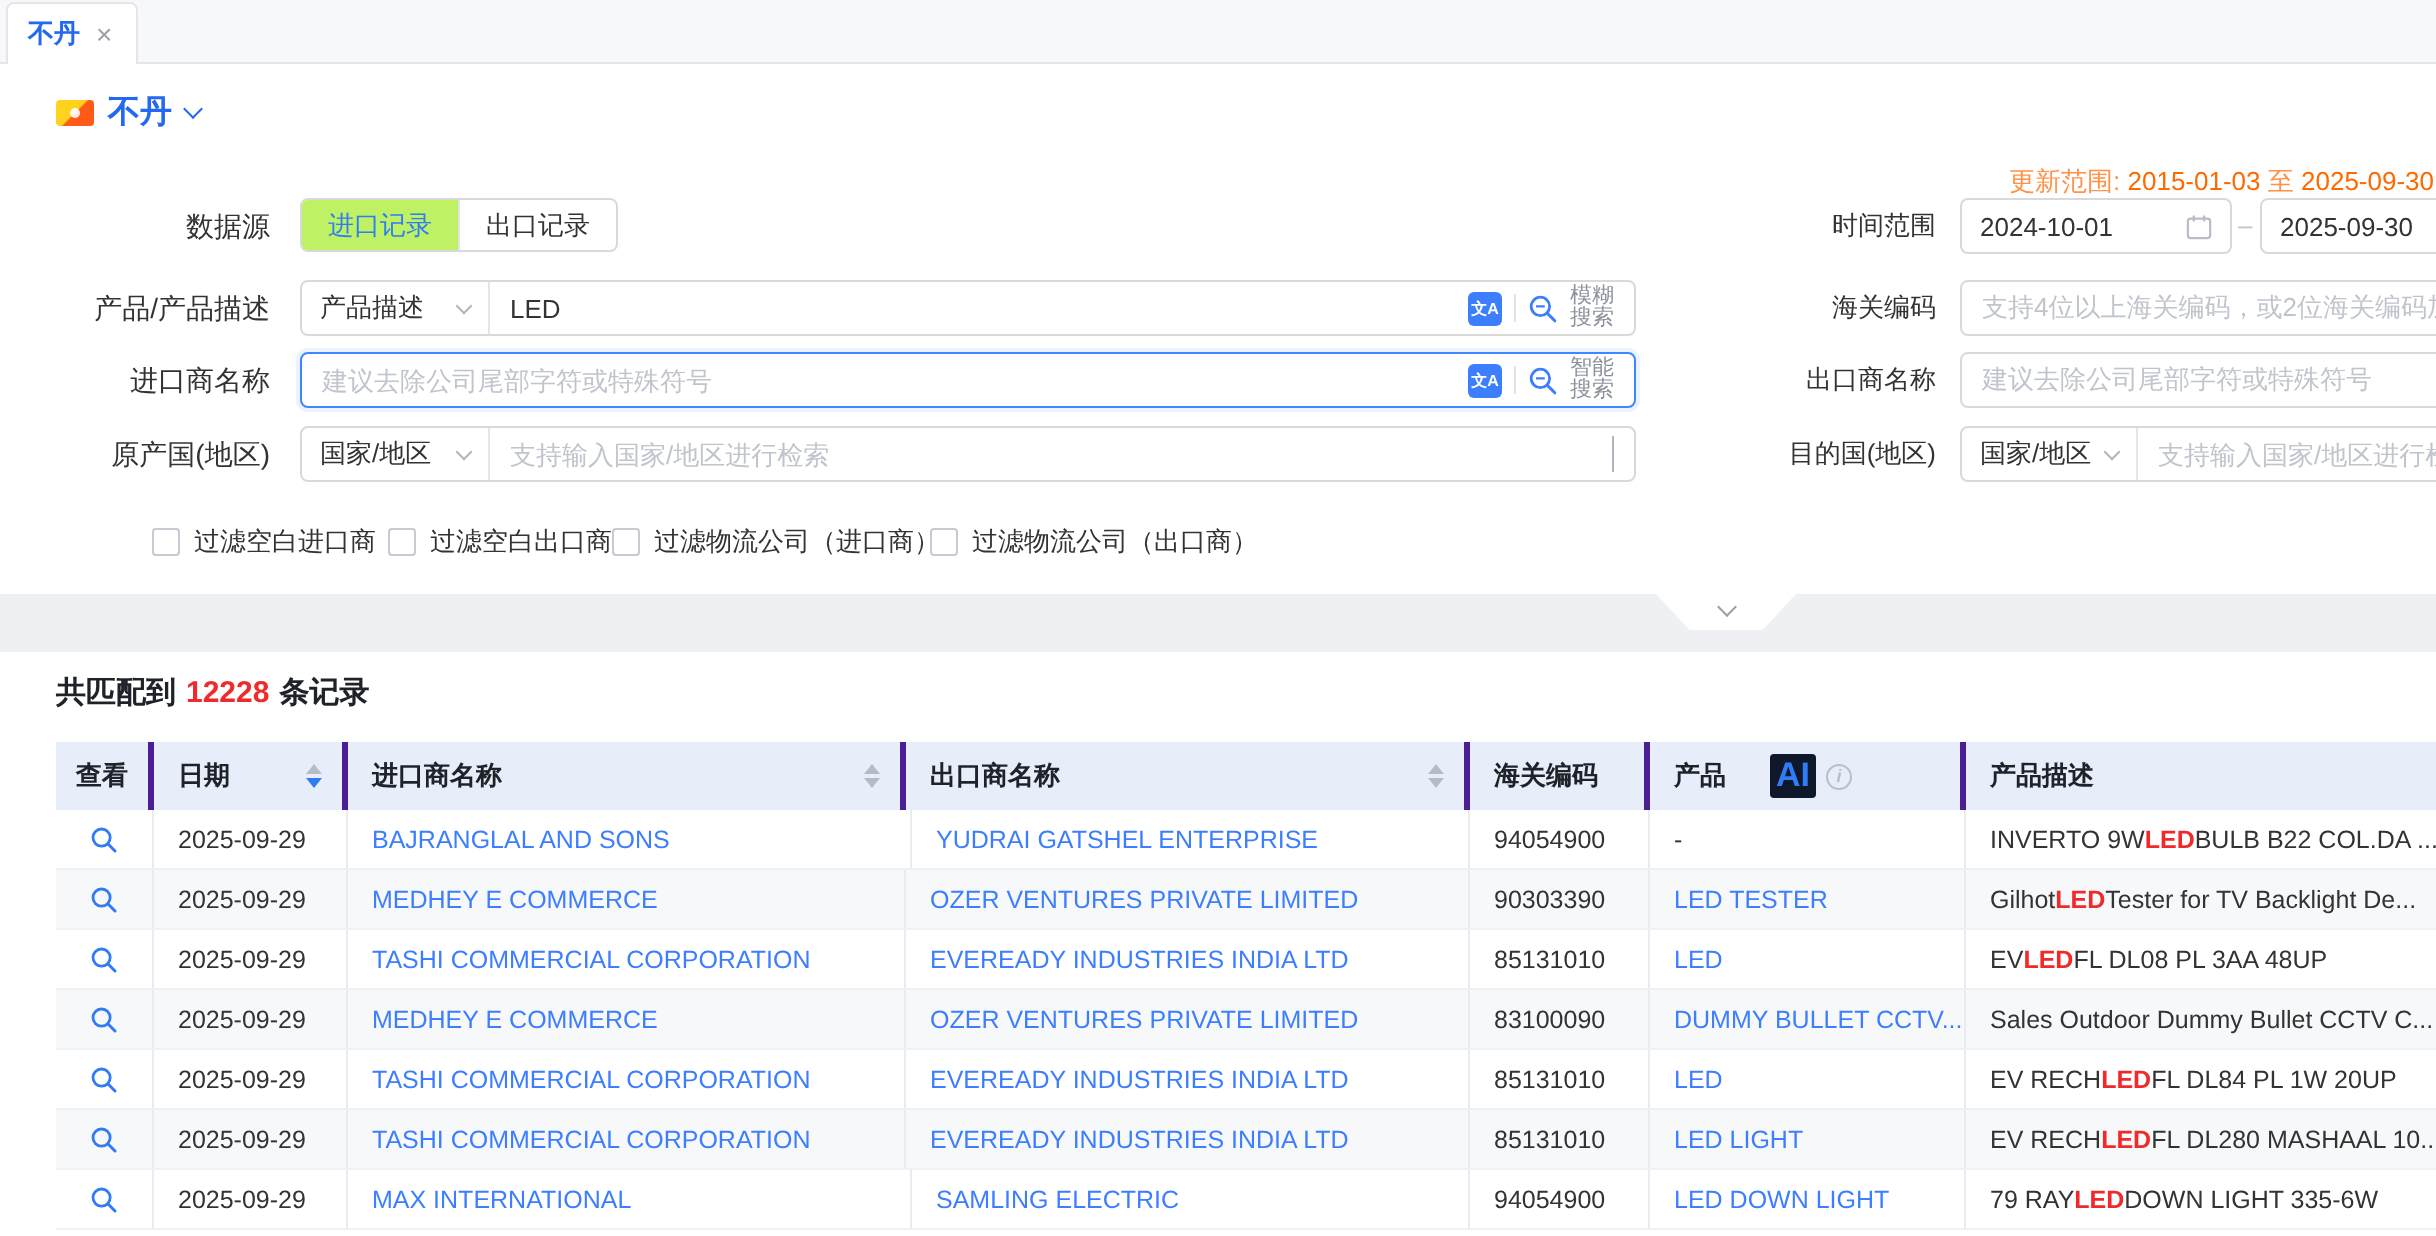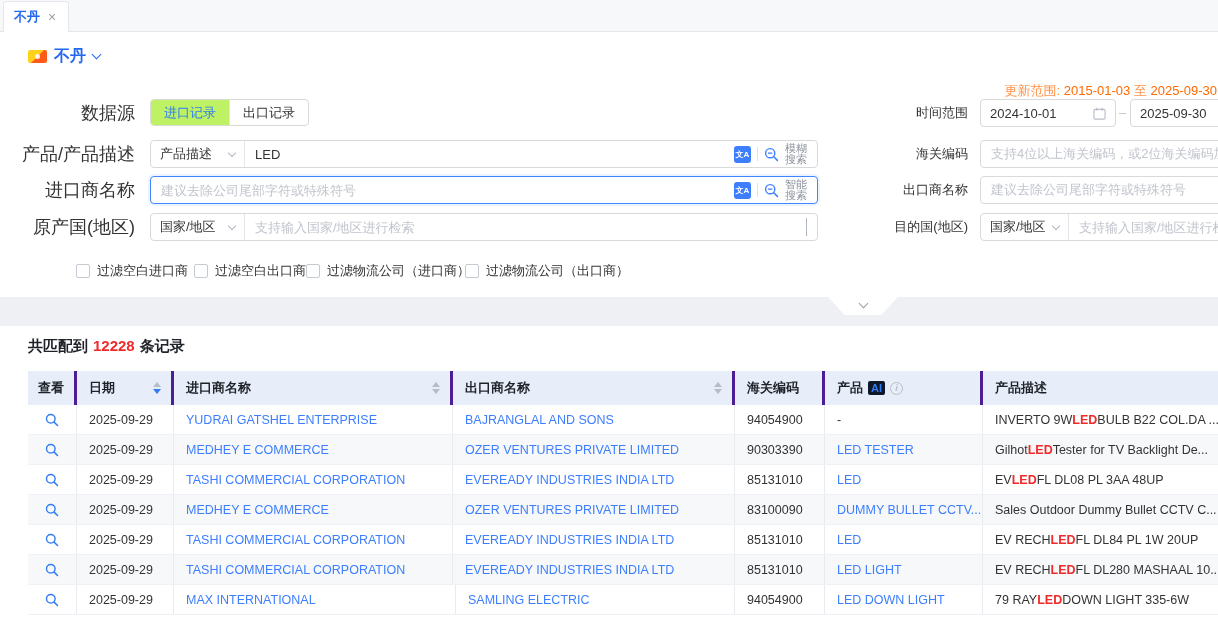--- a/index.html
+++ b/index.html
@@ -19,21 +19,21 @@
   .title-row { position:absolute; left:28px; top:46px; height:20px; display:flex; align-items:center; gap:7px; }
   .flag { width:19px; height:13px; border-radius:2px;
           background:linear-gradient(135deg,#ffd21e 0%, #ffd21e 48%, #ff5a17 52%, #ff5a17 100%); position:relative; }
   .flag::after { content:""; position:absolute; left:7px; top:4px; width:5px; height:5px; border-radius:50%;
                  background:rgba(255,255,255,.9); }
   .page-title { color:#2468f2; font-size:16px; font-weight:bold; }
   .chev { width:7px; height:7px; border-right:1.6px solid #2468f2; border-bottom:1.6px solid #2468f2;
           transform:rotate(45deg); margin-top:-4px; }
 
   
-  .flabel { position:absolute; left:0; width:135px; text-align:right; font-size:18px; color:#333; line-height:28px; }
+  .flabel { position:absolute; left:0; width:135px; text-align:right; font-size:14px; color:#333; line-height:28px; }
   .flabel-r { position:absolute; left:850px; width:118px; text-align:right; font-size:13px; color:#333; line-height:28px; }
 
   .seg { position:absolute; left:150px; top:99px; height:27px; display:flex; border:1px solid #d9d9d9; border-radius:4px; overflow:hidden; background:#fff; }
   .seg-opt { padding:0 13px; font-size:13px; line-height:25px; color:#333; cursor:pointer; }
   .seg-opt.active { background:#bef264; color:var(--accent,#2f7cf6); }
   .seg-opt + .seg-opt { border-left:1px solid #e2e4e9; }
 
   .combo { position:absolute; height:28px; border:1px solid #d9d9d9; border-radius:4px; background:#fff;
            display:flex; align-items:center; overflow:hidden; }
   .combo.focused { border-color:#4086ff; box-shadow:0 0 0 2px rgba(64,134,255,.10); }
@@ -82,22 +82,22 @@
   .thead { display:flex; height:34px; background:#e7eef9; }
   .th { font-size:13px; font-weight:bold; color:#1f2329; display:flex; align-items:center; padding:0 12px;
         border-right:3px solid #4c1d95; position:relative; white-space:nowrap; }
   .th:last-child { border-right:none; }
   .th.center { justify-content:center; padding:0; }
   .sort { position:absolute; right:10px; display:flex; flex-direction:column; gap:2px; cursor:pointer; }
   .sort i { display:block; width:0; height:0; border-left:4px solid transparent; border-right:4px solid transparent; }
   .sort .up { border-bottom:5px solid #b6bcc6; }
   .sort .down { border-top:5px solid #b6bcc6; }
   .sort.desc .down { border-top-color:var(--accent,#2f7cf6); }
-  .ai-badge { background:#0f172a; color:var(--accent,#2f7cf6); font-size:11px; font-weight:bold;
-              border-radius:2px; padding:1px 3px; margin-left:5px; }
+  .ai-badge { background:#0f172a; color:var(--accent,#2f7cf6); font-size:17px; font-weight:bold;
+              border-radius:2px; padding:1px 3px; margin-left:22px; }
   .info-i { width:13px; height:13px; border:1px solid #b9bfc8; border-radius:50%; color:#b9bfc8; font-size:9px;
             line-height:11px; text-align:center; margin-left:5px; font-style:italic; font-weight:bold; }
 
   .tr { display:flex; height:30px; border-bottom:1px solid #eef1f5; background:#fff; }
   .tr.alt { background:#f7f8fa; }
   .td { font-size:12.5px; color:#333; display:flex; align-items:center; padding:0 12px;
         border-right:1px solid #e8ebf0; white-space:nowrap; overflow:hidden; }
   .td:last-child { border-right:none; }
   .td.center { justify-content:center; padding:0; }
   .link { color:var(--link,#3d7eff); cursor:pointer; }
@@ -282,22 +282,22 @@
       </div>
       <div>
           <div class="tr">
             <div class="td c1 center">
               <svg width="14" height="14" viewBox="0 0 15 15">
                 <circle cx="6.2" cy="6.2" r="4.6" fill="none" stroke="#2f7cf6" stroke-width="1.5"></circle>
                 <line x1="9.8" y1="9.8" x2="13.4" y2="13.4" stroke="#2f7cf6" stroke-width="1.6" stroke-linecap="round"></line>
               </svg>
             </div>
             <div class="td c2">2025-09-29</div>
+            <div class="td c4 link">BAJRANGLAL AND SONS</div>
             <div class="td c3 link">YUDRAI GATSHEL ENTERPRISE</div>
-            <div class="td c4 link">BAJRANGLAL AND SONS</div>
             <div class="td c5">94054900</div>
             <div class="td c6">-</div>
             <div class="td c7">INVERTO 9W <span class="hl">LED</span> BULB B22 COL.DA ...</div>
           </div>
           <div class="tr alt">
             <div class="td c1 center">
               <svg width="14" height="14" viewBox="0 0 15 15">
                 <circle cx="6.2" cy="6.2" r="4.6" fill="none" stroke="#2f7cf6" stroke-width="1.5"></circle>
                 <line x1="9.8" y1="9.8" x2="13.4" y2="13.4" stroke="#2f7cf6" stroke-width="1.6" stroke-linecap="round"></line>
               </svg>

